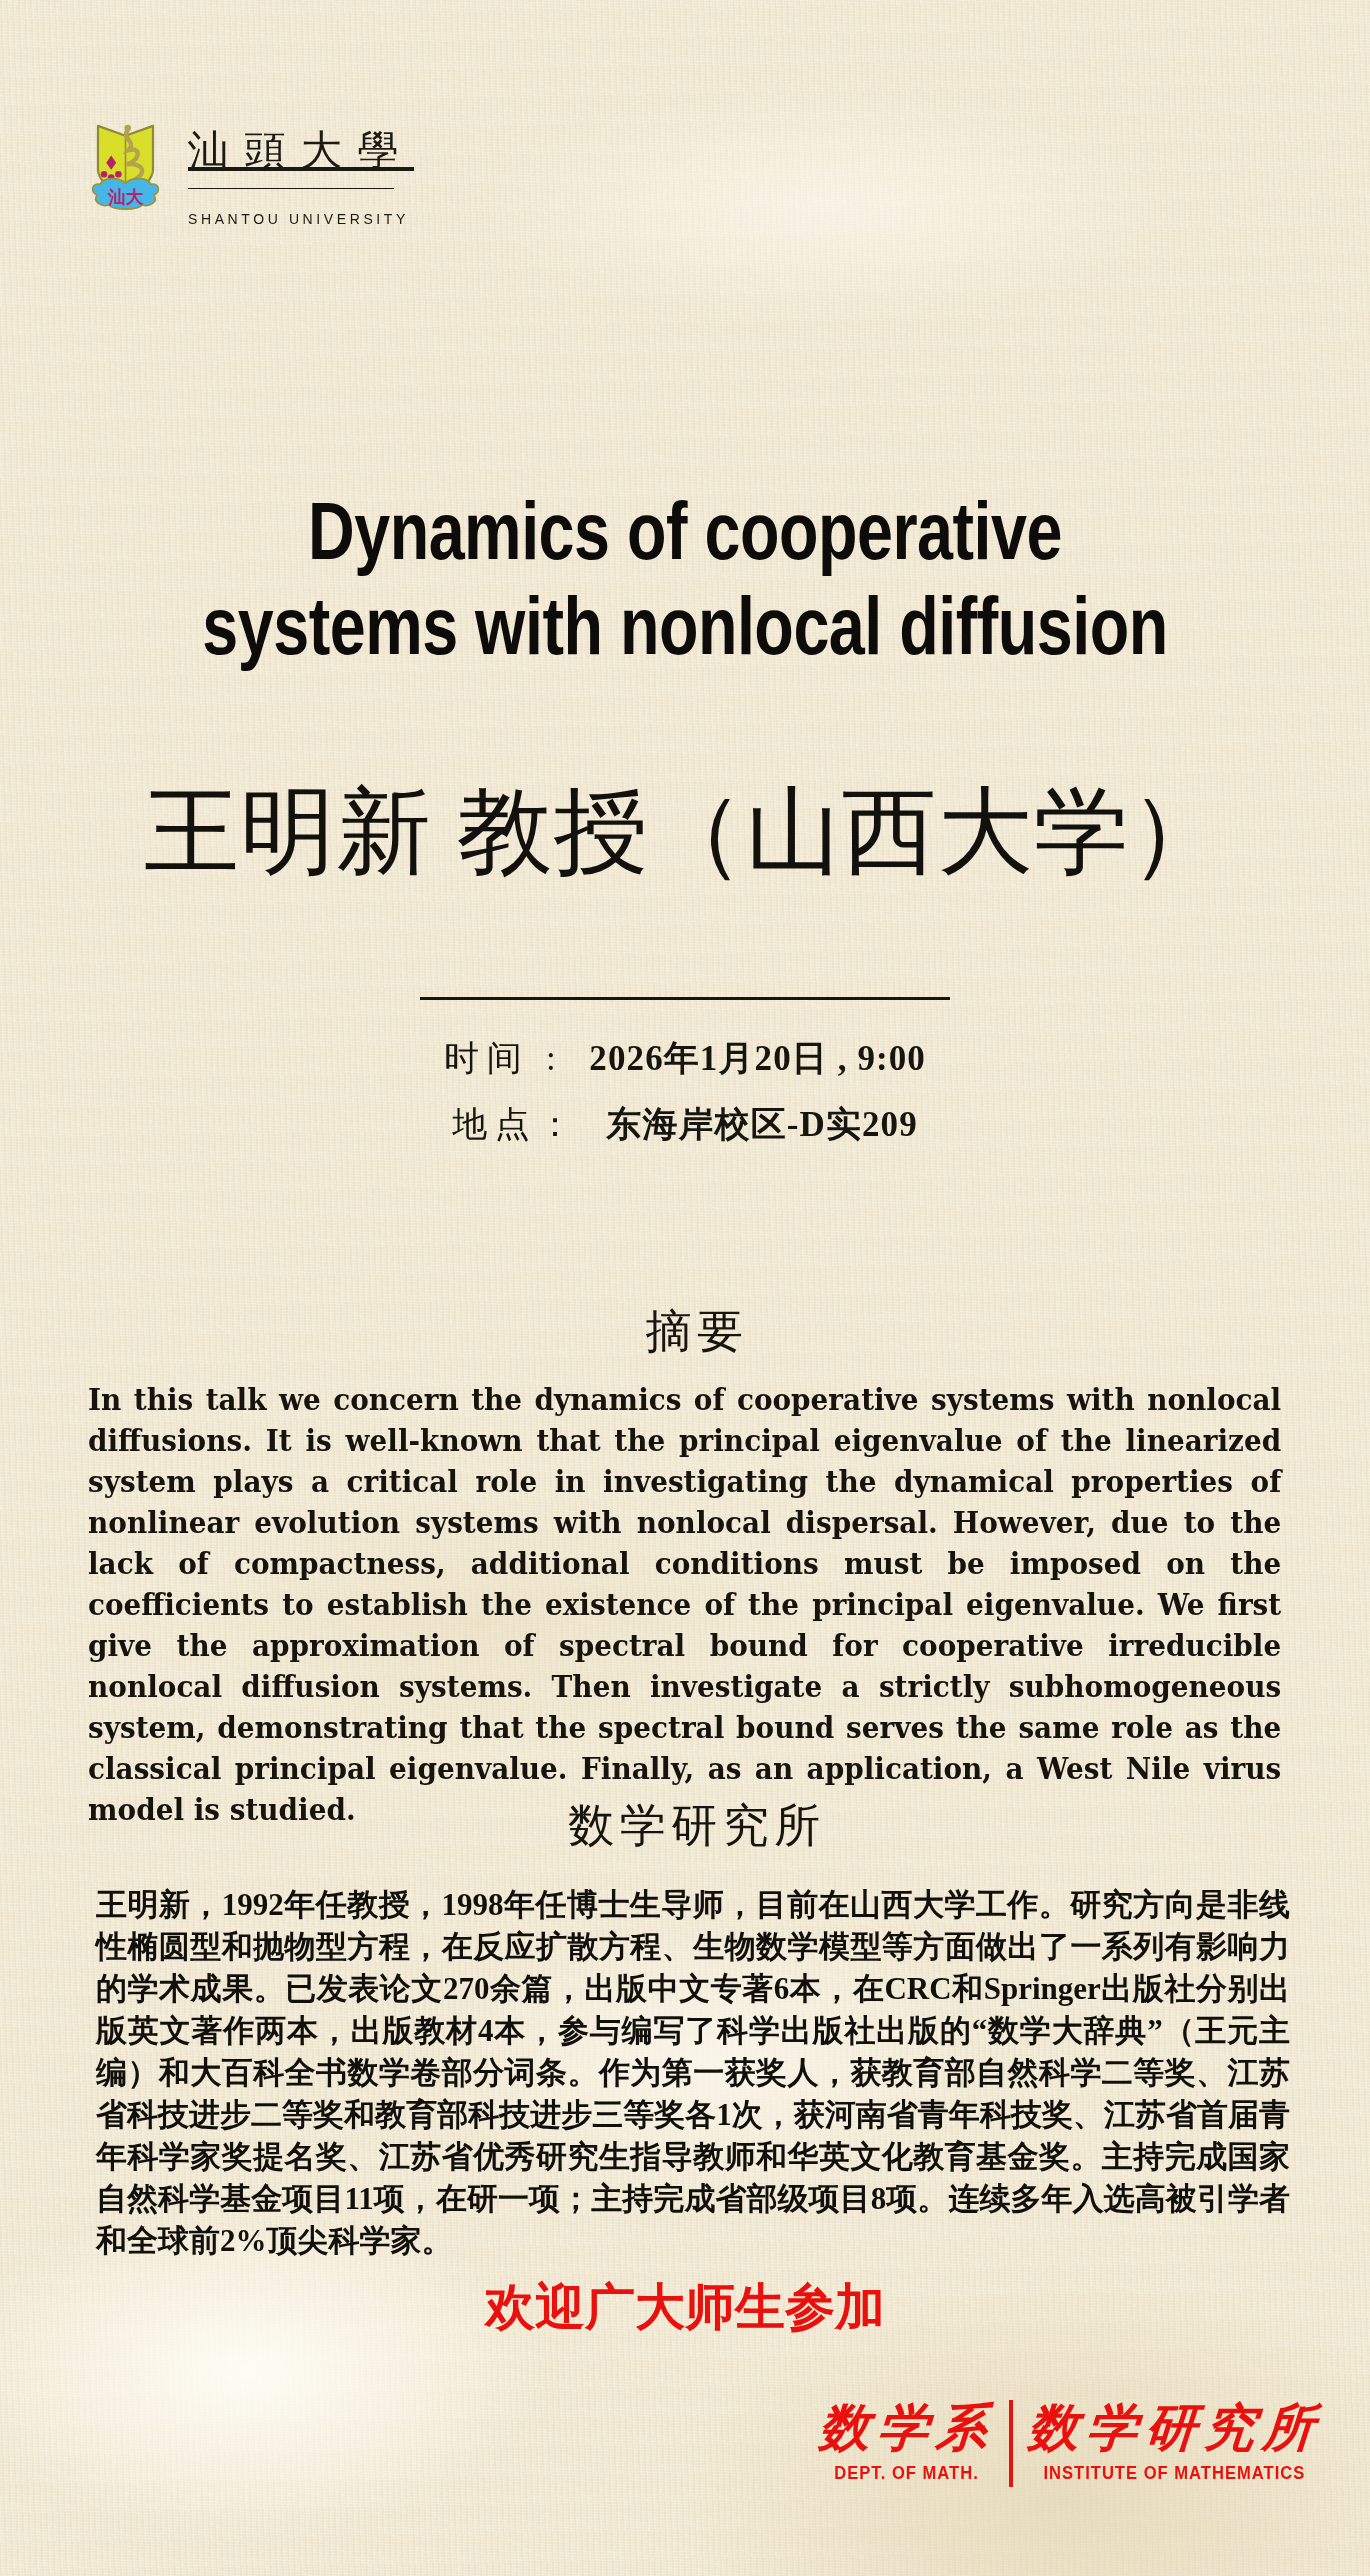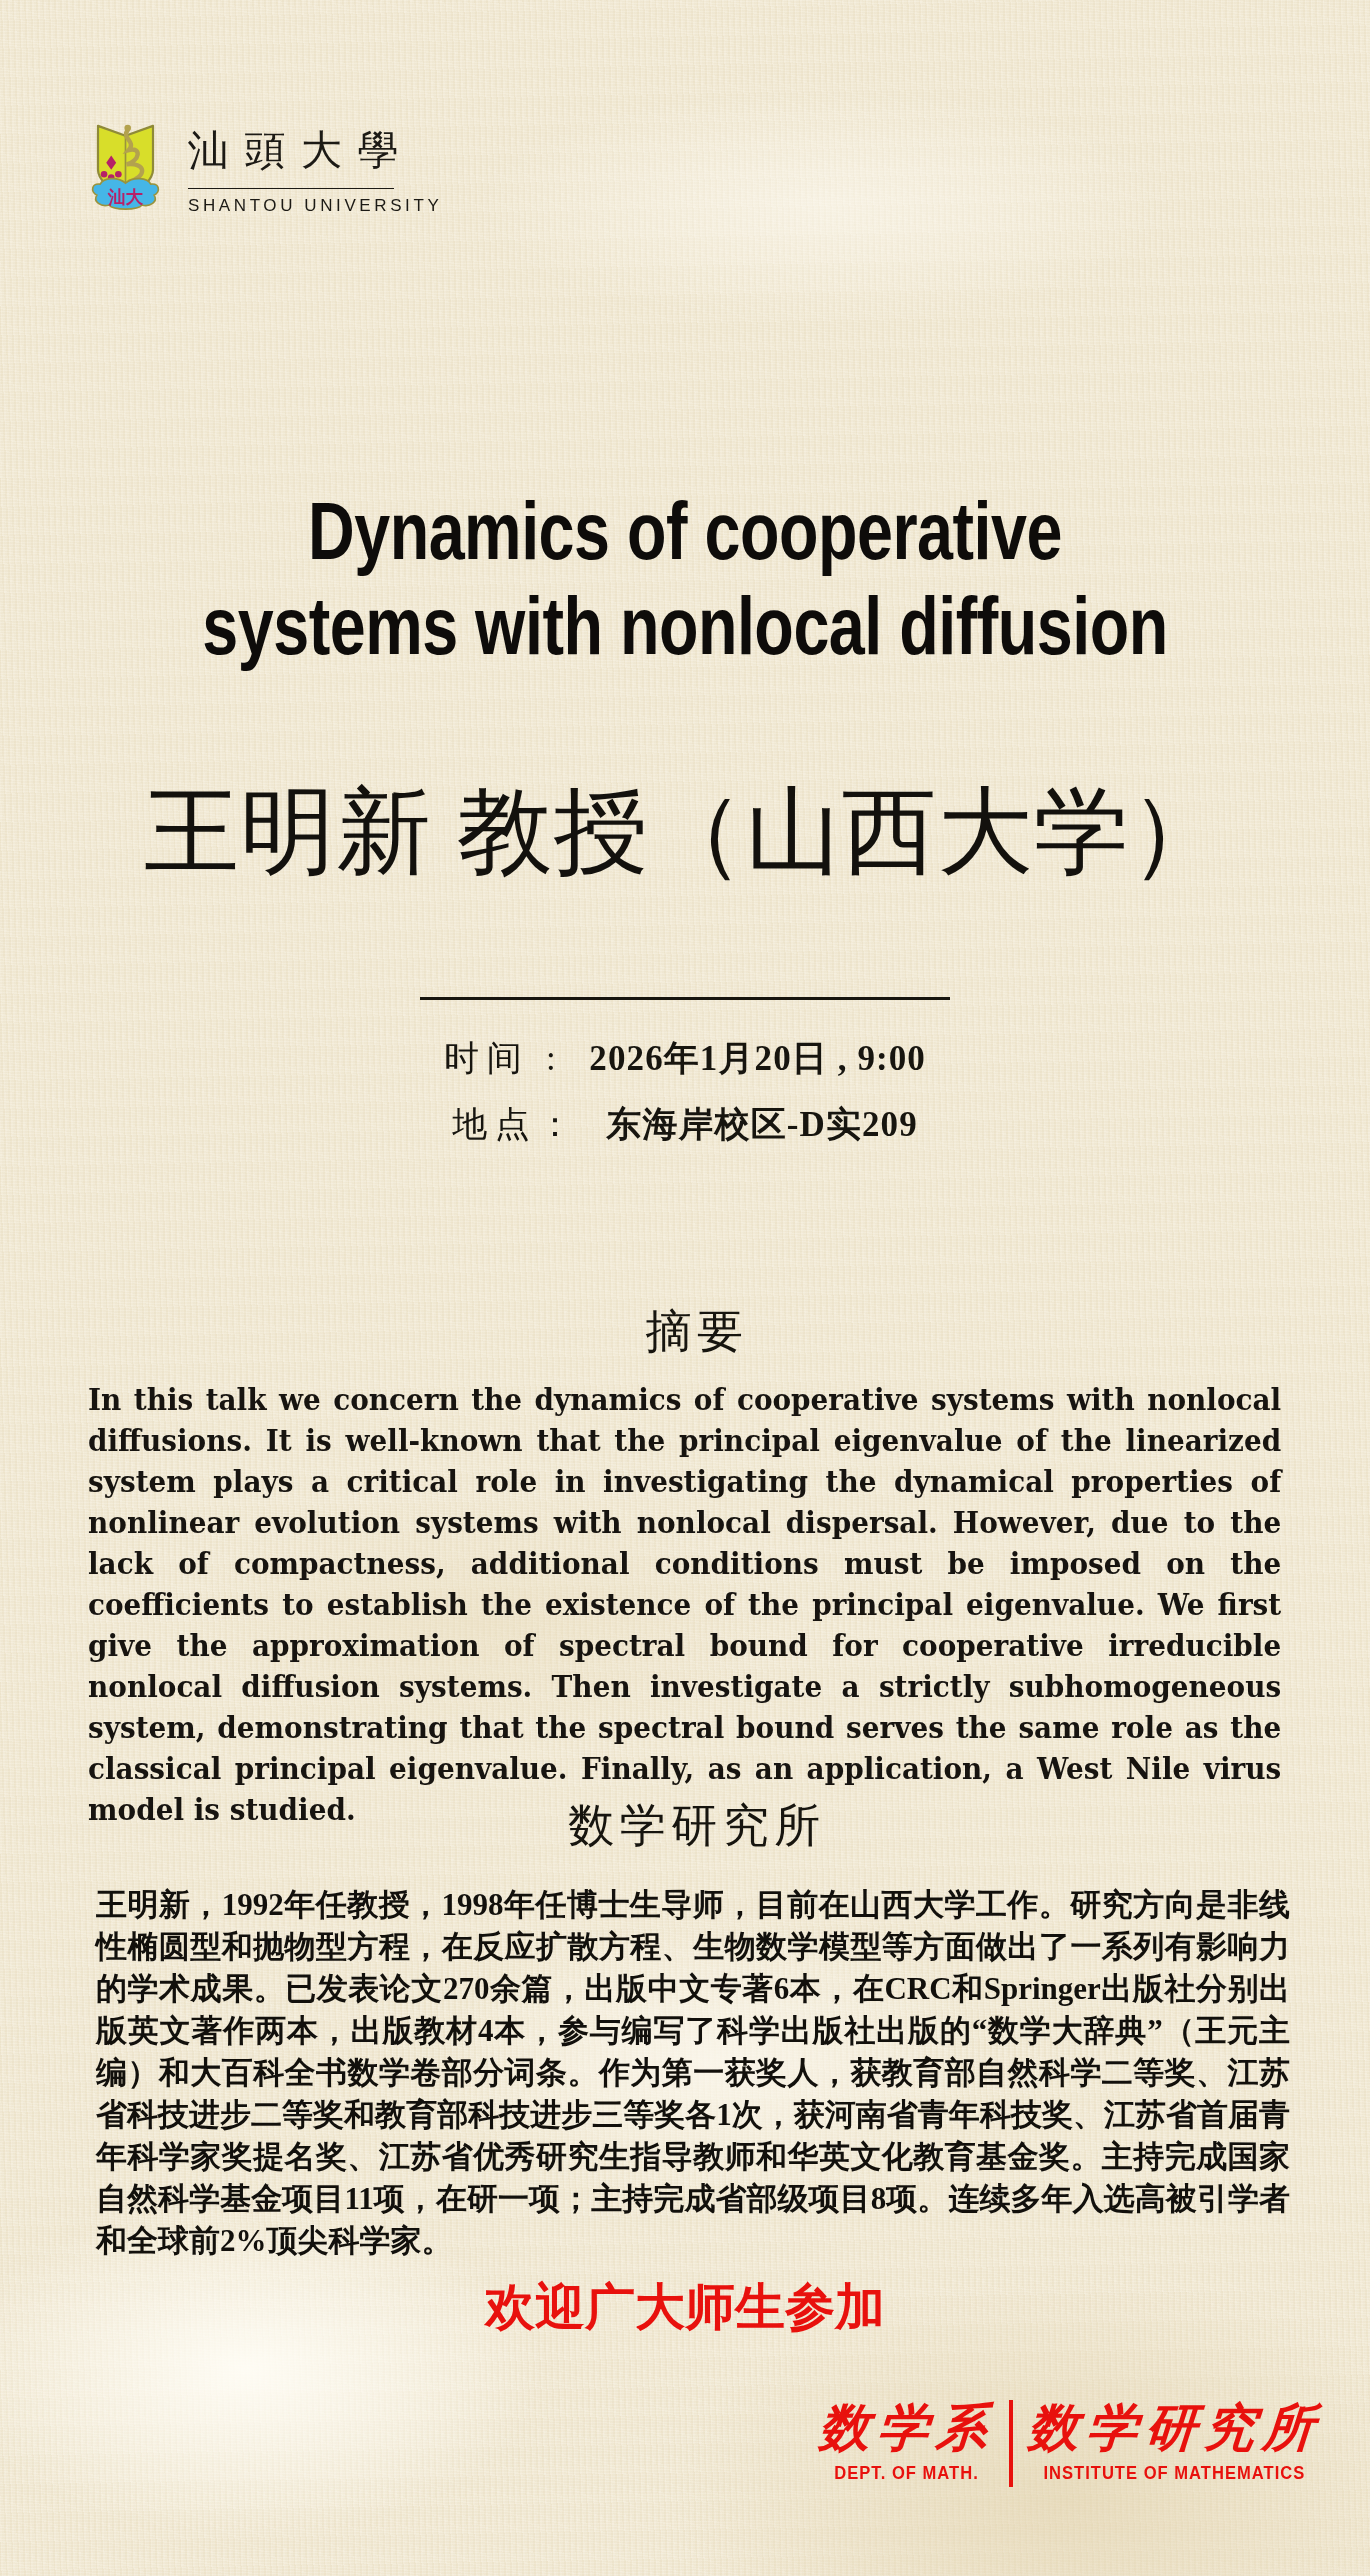--- a/index.html
+++ b/index.html
@@ -20,25 +20,25 @@
     font-family:"Liberation Serif", serif;
     color:#151310;
   }
 
   
   .logo-block{position:absolute;left:87px;top:119px;display:flex;align-items:flex-start;}
   .emblem{width:77px;height:94px;display:block;}
   .univ-text{margin-left:24px;padding-top:10px;}
   .univ-cn{
     font-size:41px;line-height:43px;letter-spacing:15.5px;
-    font-family:"Liberation Serif", serif;font-weight:500;color:#1c1a15;white-space:nowrap;
+    font-family:"Liberation Serif", serif;font-weight:500;color:#1c1a15;white-space:nowrap;text-decoration:underline;
   }
   .univ-rule{width:206px;height:1.7px;background:#1c1a15;margin-top:15.5px;}
   .univ-en{
-    margin-top:7px;font-size:17px;letter-spacing:3.6px;color:#1c1a15;
+    margin-top:22px;font-size:14px;letter-spacing:3.6px;color:#1c1a15;
     font-family:"Liberation Sans", sans-serif;font-weight:500;white-space:nowrap;
   }
 
   
   .series-title{
     position:absolute;top:314px;left:0;width:100%;
     text-align:center;font-size:65px;line-height:74px;font-weight:700;
     color:#e8110d;letter-spacing:1.7px;white-space:nowrap;
     font-family:"Liberation Serif", serif;
   }

